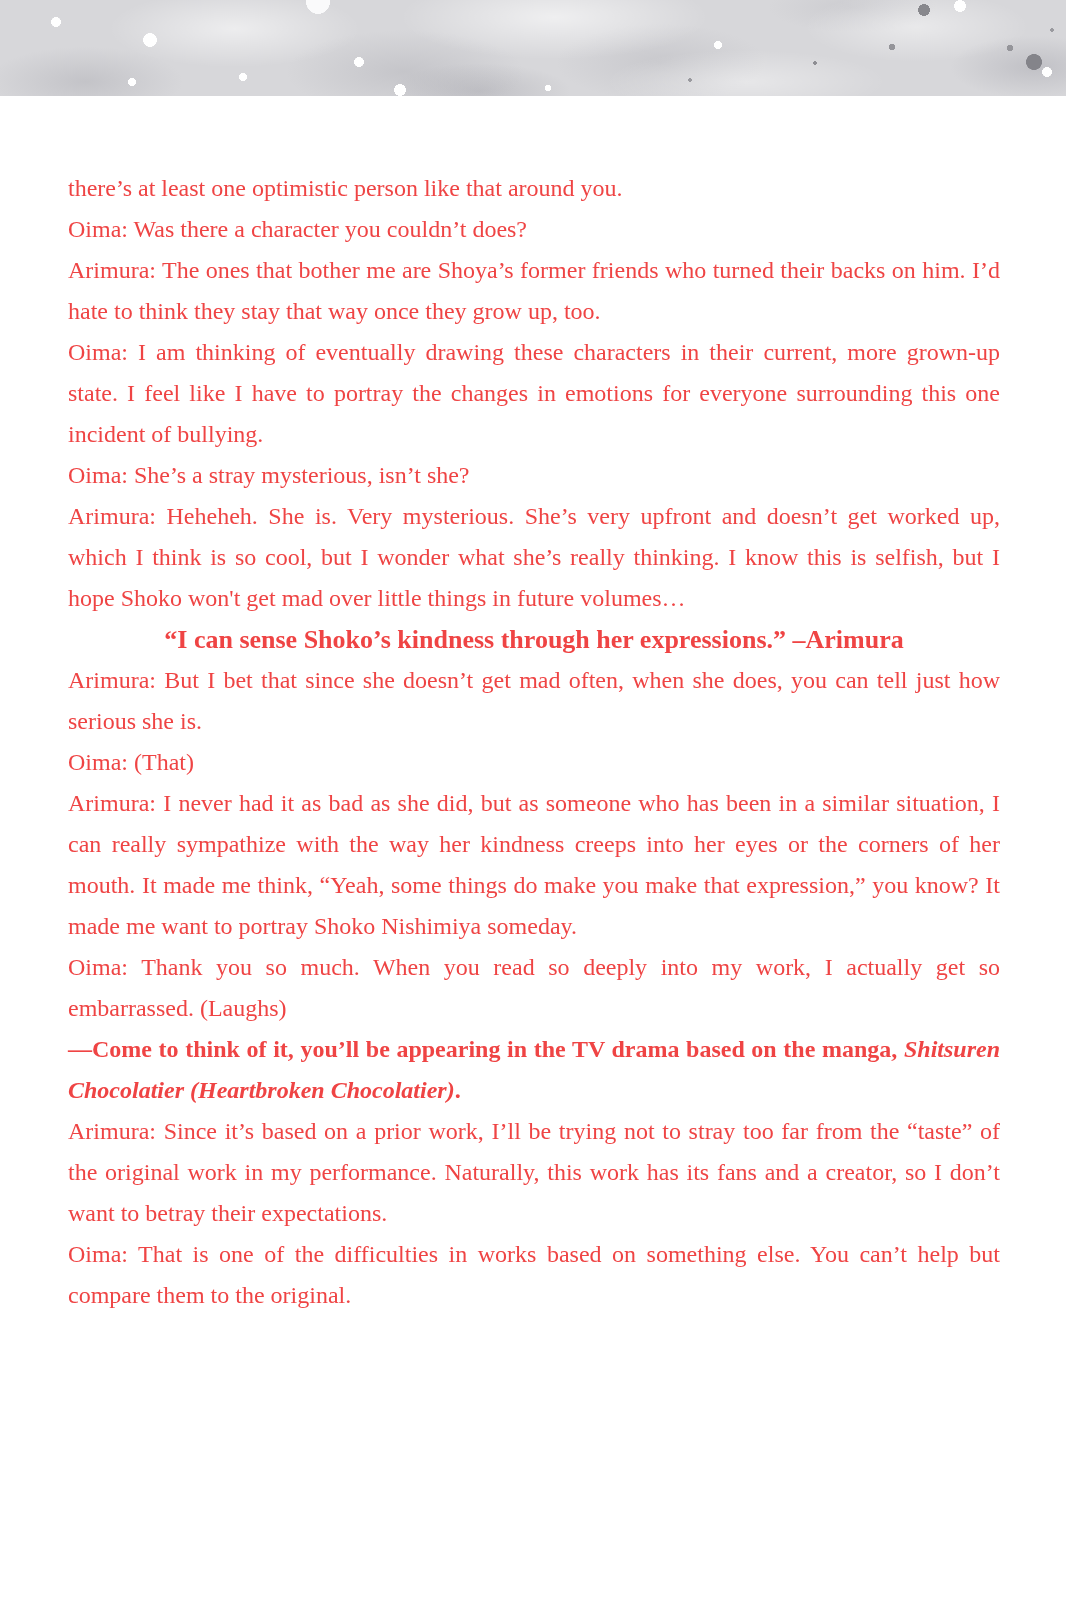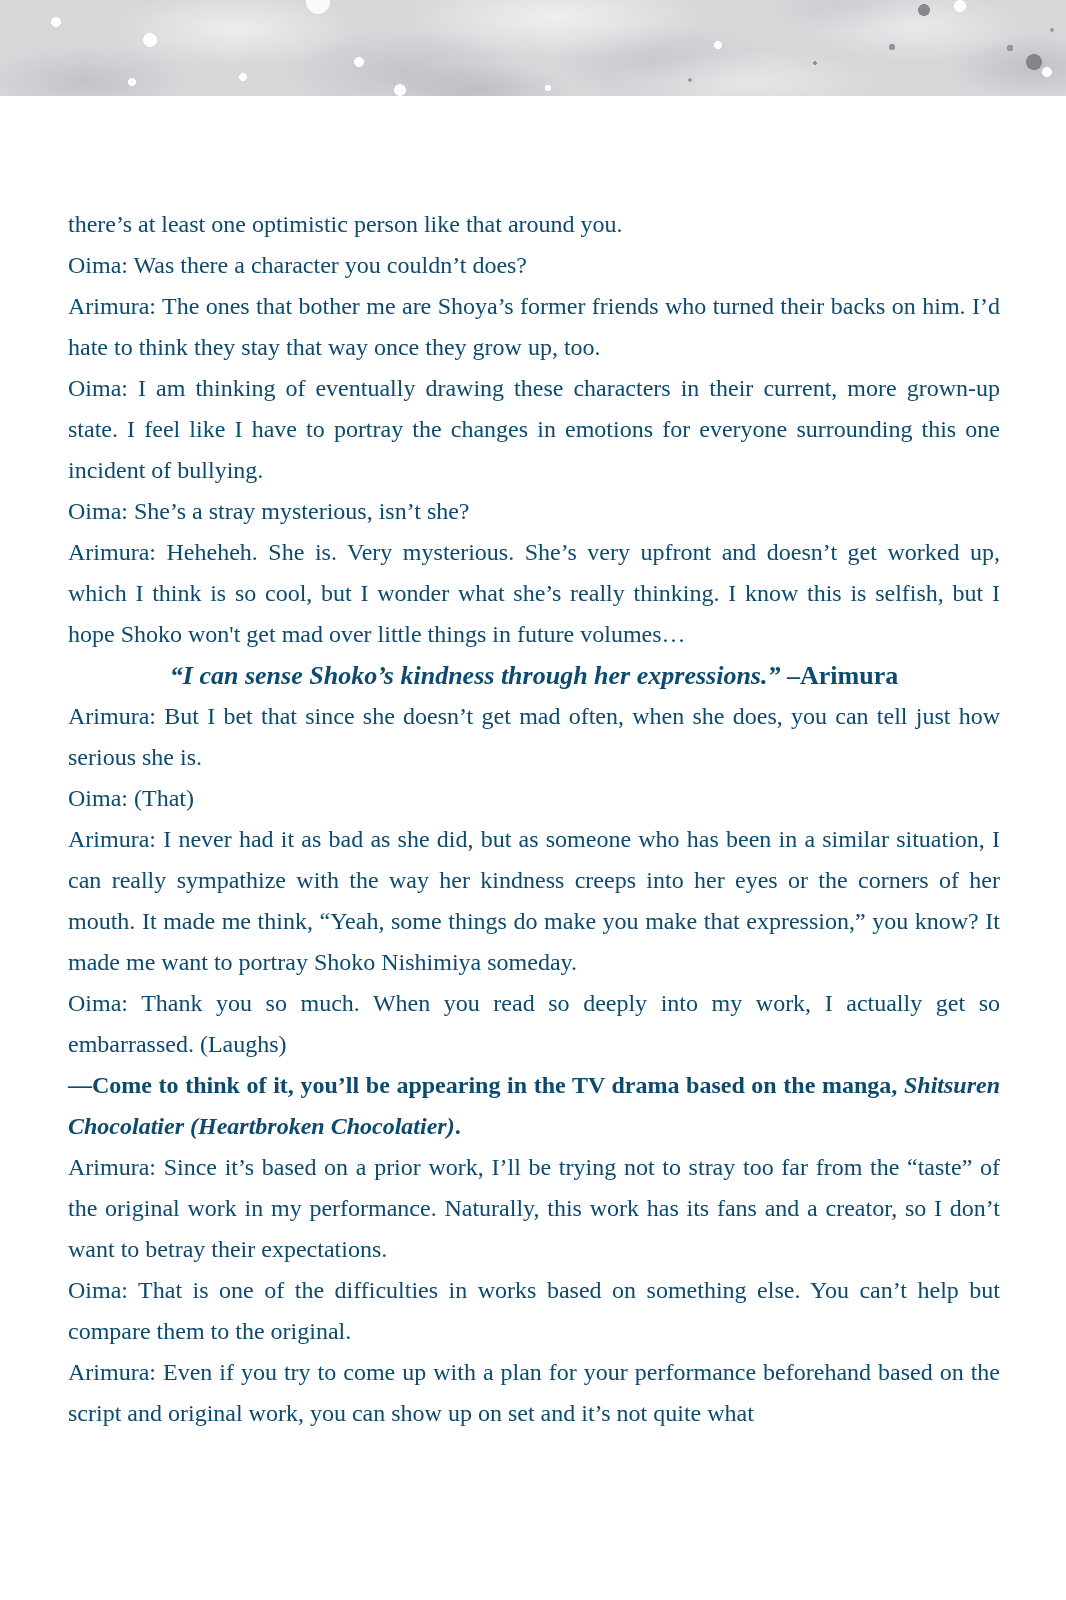--- a/index.html
+++ b/index.html
@@ -60,40 +60,38 @@
       radial-gradient(ellipse 150px 55px at 62% 65%, rgba(150,150,158,0.22), transparent 70%),
       radial-gradient(ellipse 120px 45px at 97% 70%, rgba(140,140,150,0.30), transparent 70%),
       radial-gradient(ellipse 130px 40px at 45% 95%, rgba(150,150,158,0.35), transparent 70%),
       radial-gradient(ellipse 120px 35px at 80% 8%,  rgba(160,160,168,0.20), transparent 70%);
   }
   .content {
     position: absolute;
     top: 168px;
     left: 68px;
     width: 932px;
-    color: #0c4a6e;
+    color: #ef4444;
     font-size: 24px;
     line-height: 41px;
-    margin-top: 36px;
   }
   .para {
     margin: 0;
     text-align: justify;
   }
   .speaker {
     font-weight: normal;
   }
   .quote-line {
     margin: 0;
     text-align: center;
     font-weight: bold;
     font-size: 26px;
   }
   .quote-text {
-    font-style: italic;
   }
   .q-para {
     margin: 0;
     text-align: justify;
     font-weight: bold;
   }
   .q-para .manga-title {
     font-style: italic;
   }
 </style>
@@ -128,16 +126,15 @@
     <p class="para"><span class="speaker">Arimura:</span> <span>I never had it as bad as she did, but as someone who has been in a similar situation, I can really sympathize with the way her kindness creeps into her eyes or the corners of her mouth. It made me think, “Yeah, some things do make you make that expression,” you know? It made me want to portray Shoko Nishimiya someday.</span></p>
 
     <p class="para"><span class="speaker">Oima:</span> <span>Thank you so much. When you read so deeply into my work, I actually get so embarrassed. (Laughs)</span></p>
 
     <p class="q-para"><span>—Come to think of it, you’ll be appearing in the TV drama based on the manga, </span><i class="manga-title">Shitsuren Chocolatier (Heartbroken Chocolatier)</i><span>.</span></p>
 
     <p class="para"><span class="speaker">Arimura:</span> <span>Since it’s based on a prior work, I’ll be trying not to stray too far from the “taste” of the original work in my performance. Naturally, this work has its fans and a creator, so I don’t want to betray their expectations.</span></p>
 
     <p class="para"><span class="speaker">Oima:</span> <span>That is one of the difficulties in works based on something else. You can’t help but compare them to the original.</span></p>
 
-    <p class="para"><span class="speaker">Arimura:</span> <span>Even if you try to come up with a plan for your performance beforehand based on the script and original work, you can show up on set and it’s not quite what</span></p>
 
   </div>
 </div>
 
 </body></html>

